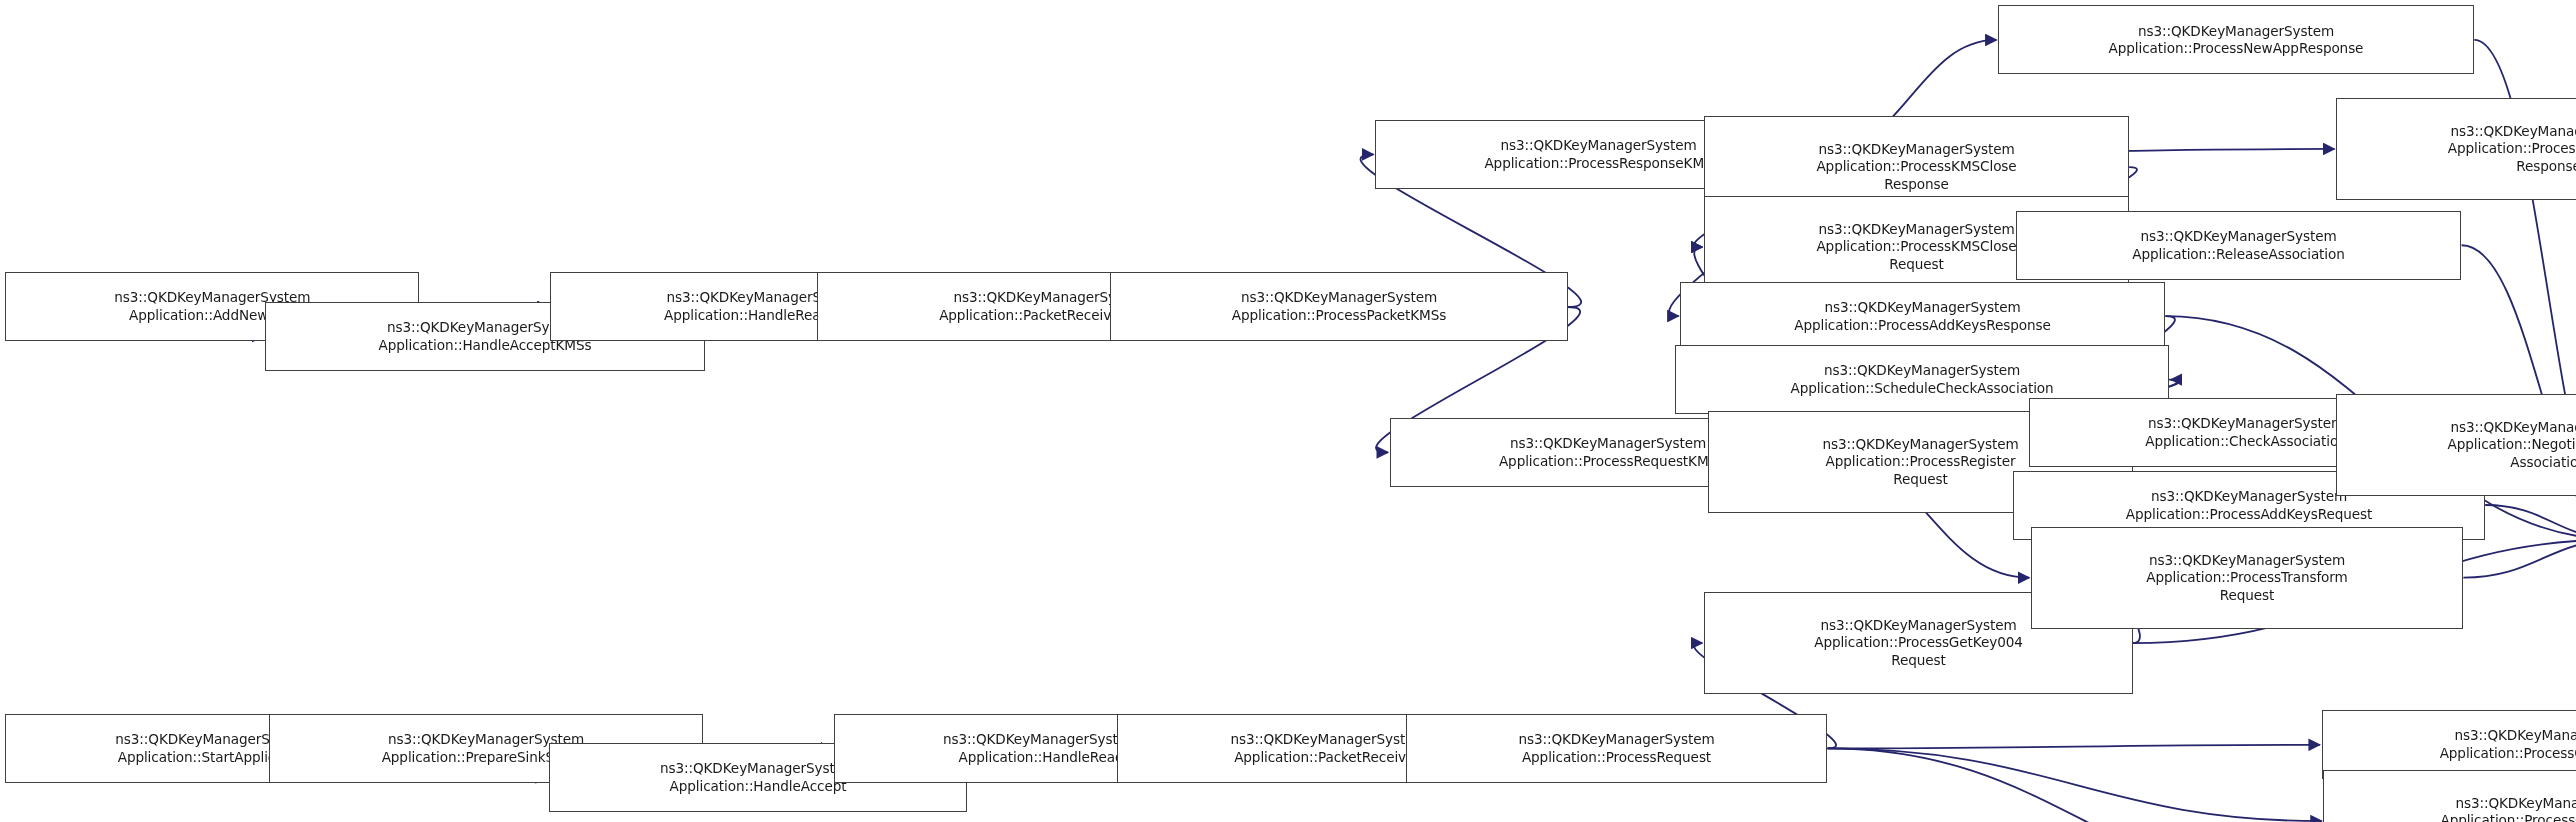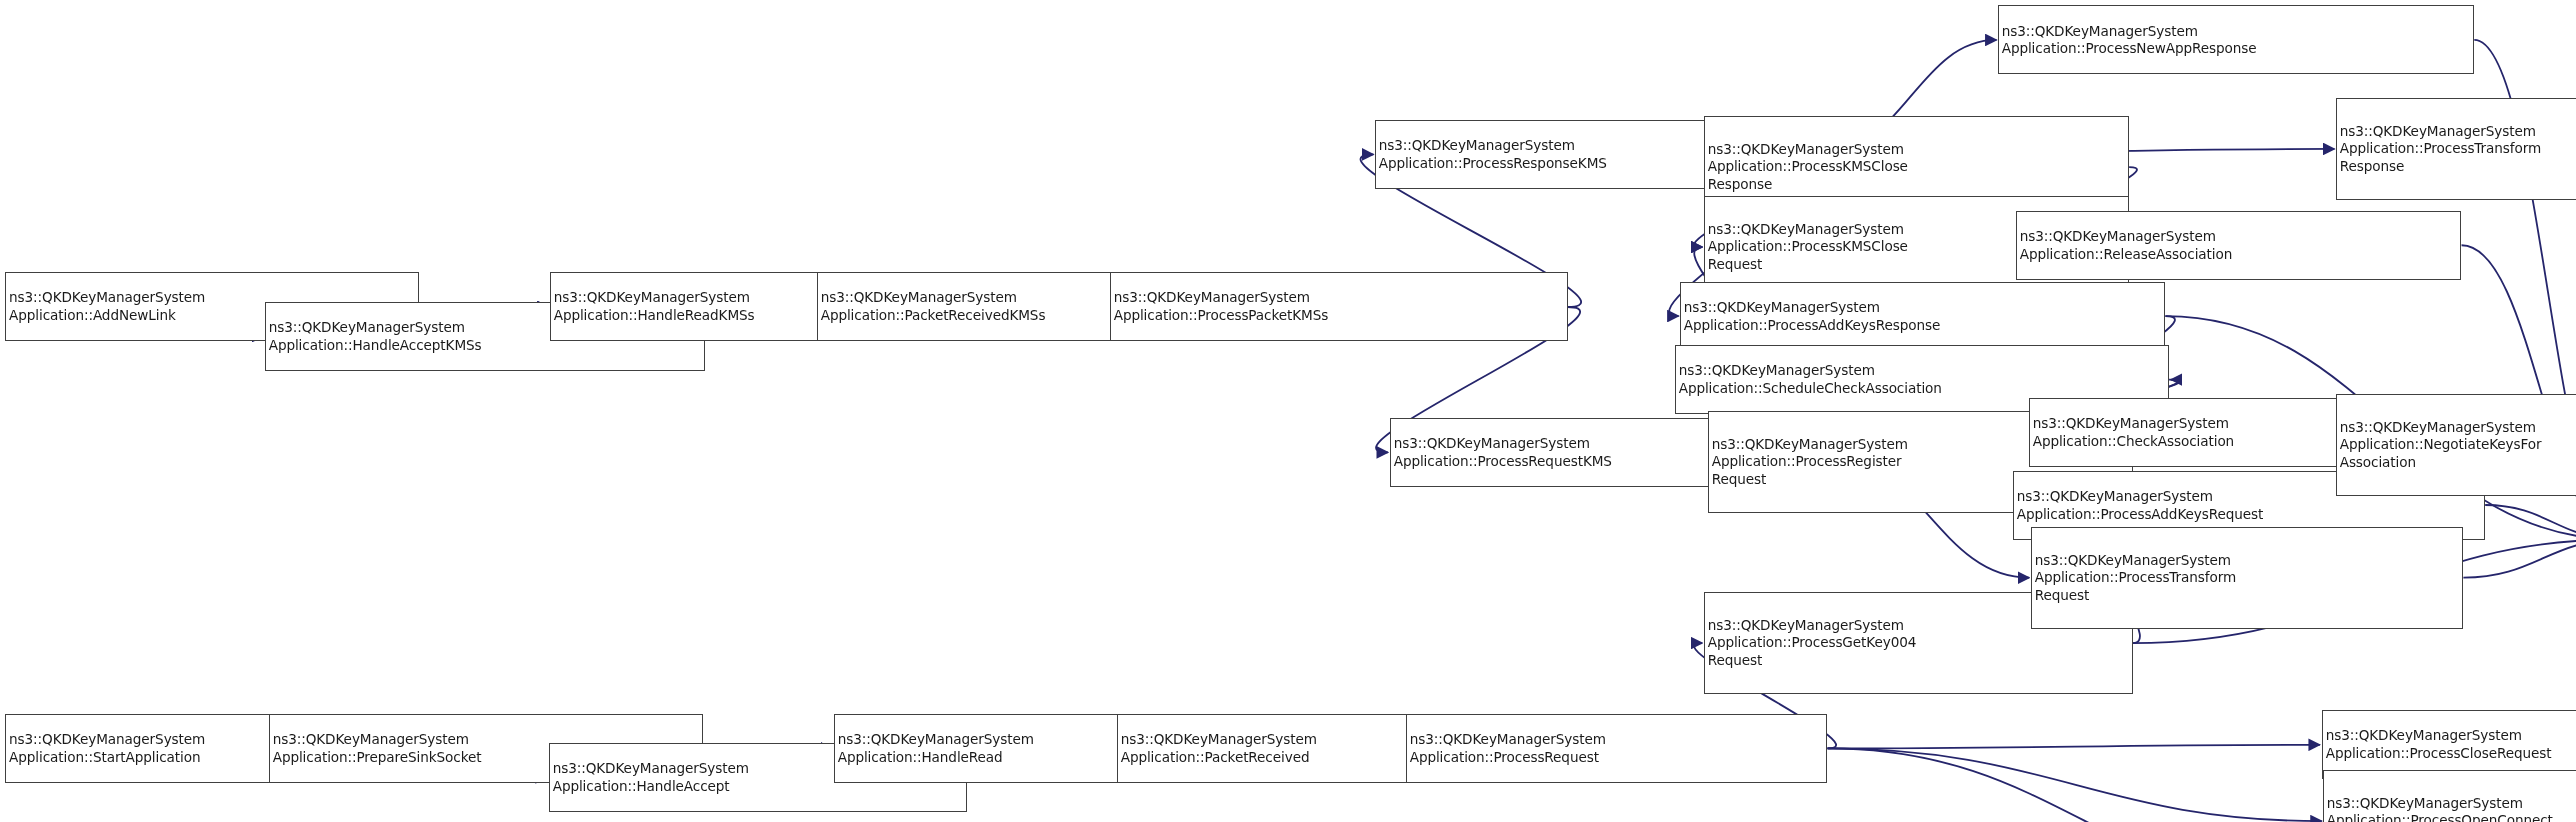--- a/index.html
+++ b/index.html
@@ -26,21 +26,21 @@
   }
   .node {
     position: absolute;
     box-sizing: border-box;
     border: 0.9px solid #404040;
     background: #ffffff;
     color: #1a1a1a;
     display: flex;
     align-items: center;
     justify-content: center;
-    text-align: left;
+    text-align: center;
     font-size: 13.6px;
     line-height: 1.28;
     letter-spacing: -0.1px;
     padding: 0.9px 2.7px;
     z-index: 5;
   }
   .node .lbl {
     display: block;
     width: 100%;
     white-space: pre-line;

